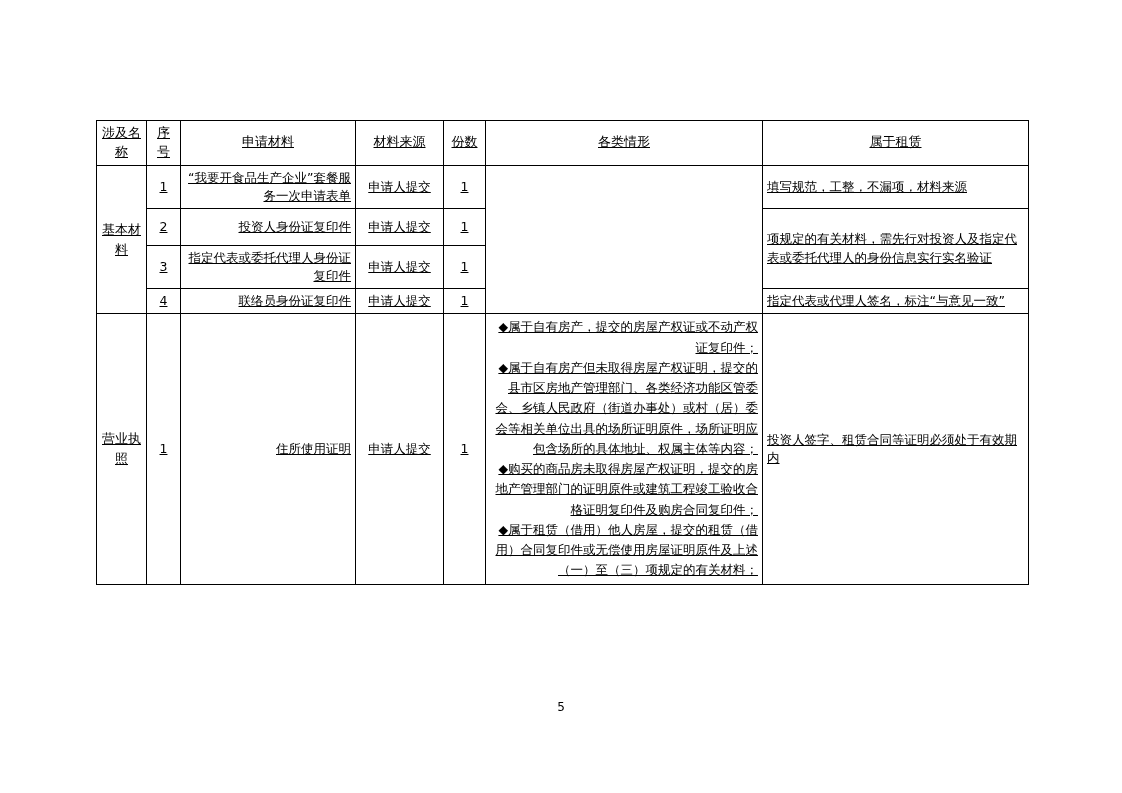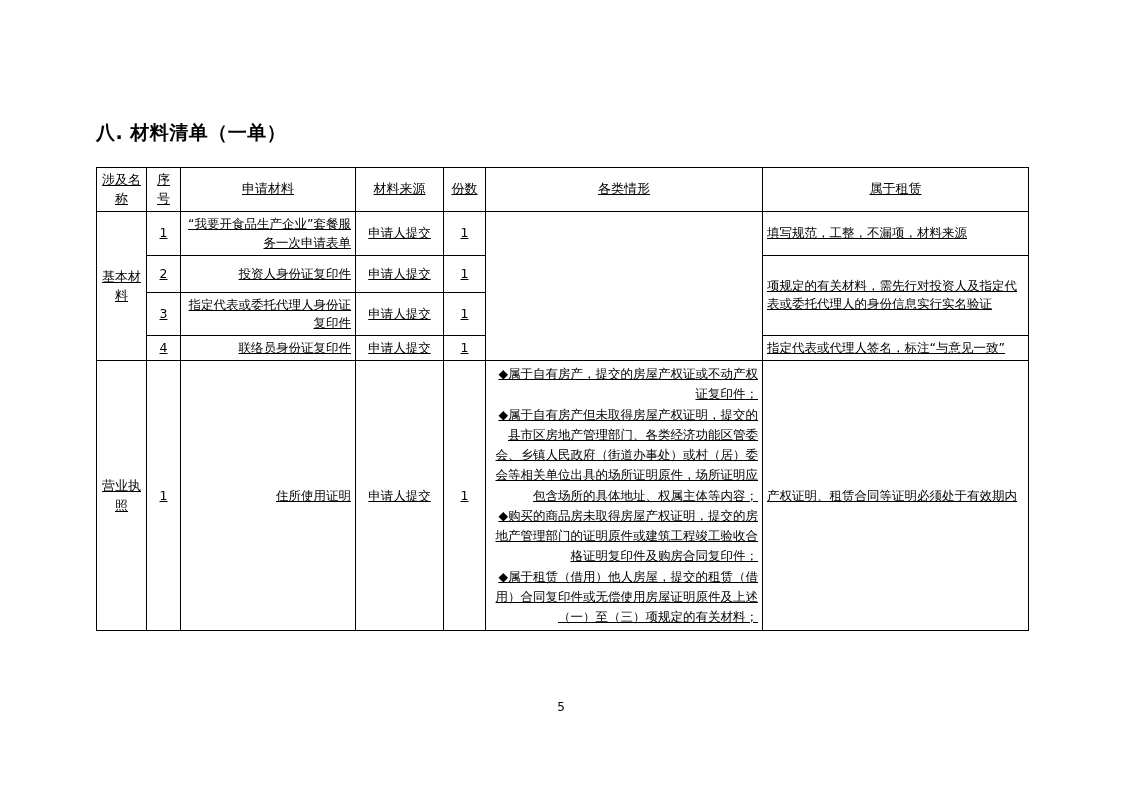--- a/index.html
+++ b/index.html
@@ -98,21 +98,20 @@
     text-align: center;
     font-size: 12px;
   }
 </style>
 </head>
 <body>
 
 <div class="page">
   <div class="content">
 
-    <h1 class="doc-title">八. 材料清单（一单）</h1>
 
     <table class="material-table">
       <colgroup>
         <col class="col-scope">
         <col class="col-seq">
         <col class="col-name">
         <col class="col-source">
         <col class="col-count">
         <col class="col-case">
         <col class="col-req">
@@ -165,20 +164,20 @@
           <td class="center">1</td>
           <td class="name-cell">住所使用证明</td>
           <td class="center">申请人提交</td>
           <td class="center">1</td>
           <td class="case-cell">
               <div class="case-para">◆属于自有房产，提交的房屋产权证或不动产权证复印件；</div>
               <div class="case-para">◆属于自有房产但未取得房屋产权证明，提交的县市区房地产管理部门、各类经济功能区管委会、乡镇人民政府（街道办事处）或村（居）委会等相关单位出具的场所证明原件，场所证明应包含场所的具体地址、权属主体等内容；</div>
               <div class="case-para">◆购买的商品房未取得房屋产权证明，提交的房地产管理部门的证明原件或建筑工程竣工验收合格证明复印件及购房合同复印件；</div>
               <div class="case-para">◆属于租赁（借用）他人房屋，提交的租赁（借用）合同复印件或无偿使用房屋证明原件及上述（一）至（三）项规定的有关材料；</div>
             </td>
-          <td class="req-cell">产权证明、租赁合同等证明必须处于有效期内</td>
+          <td class="req-cell">投资人签字、租赁合同等证明必须处于有效期内</td>
         </tr>
       </tbody>
     </table>
   </div>
 
   <div class="page-number">5</div>
 </div>
 
 </body></html>

